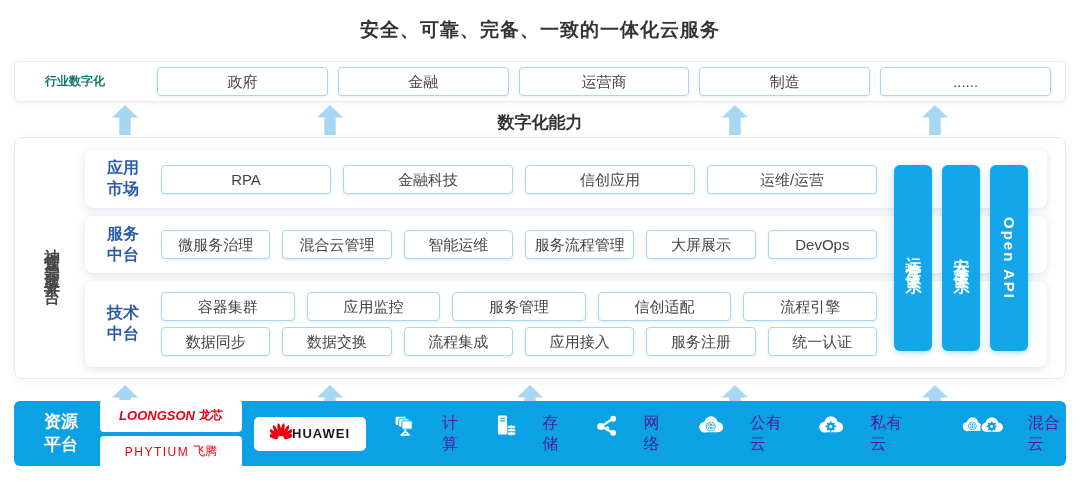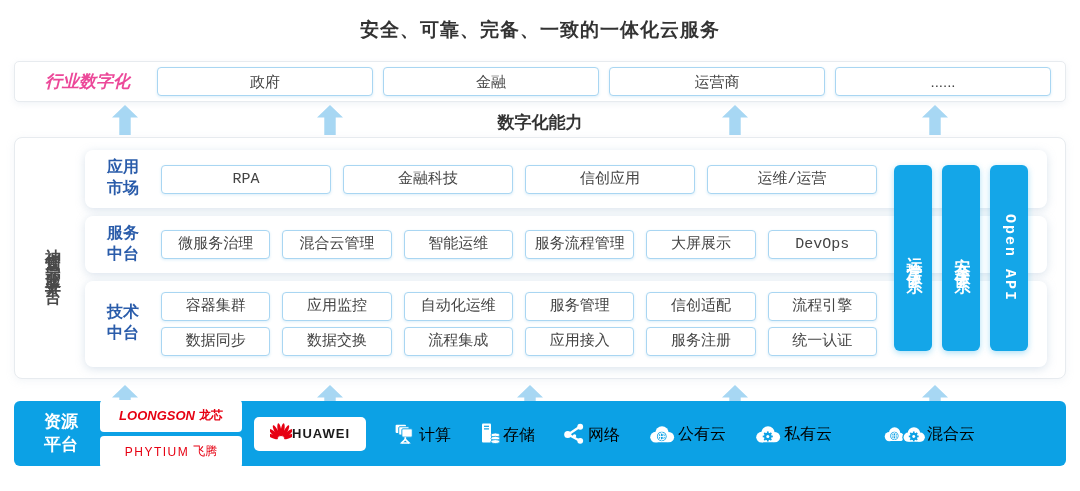--- a/index.html
+++ b/index.html
@@ -8,40 +8,40 @@
   body { position:relative; }
 
   .title { position:absolute; top:17px; left:0; width:100%; text-align:center;
     font-size:19px; font-weight:bold; color:#333; letter-spacing:1px; }
 
   
   .industry-row { position:absolute; left:14px; top:61px; width:1052px; height:41px;
     background:#fff; border:1px solid #e7ebef; border-radius:5px;
     box-shadow:0 2px 6px rgba(170,190,210,.18);
     display:flex; align-items:center; padding:0 14px 0 30px; }
-  .industry-label { width:112px; flex:none; font-size:17px; font-weight:bold; color:#ec4899;font-style:italic; }
+  .industry-label { width:112px; flex:none; font-size:12px; font-weight:bold; color:#0f766e; }
   .industry-items { flex:1; display:flex; gap:10px; }
   .node { border:1px solid #A9D6F2; border-radius:4px; background:#fff;
     height:29px; line-height:27px; text-align:center; font-size:15px; color:#444;
     box-shadow:0 1px 3px rgba(169,214,242,.4); }
   .industry-items .node { flex:1; }
 
   
   .arrow-row { position:absolute; left:14px; width:1052px; height:31px; }
   .arrow-row.top { top:105px; }
   .arrow-row.bottom { top:385px; }
   .arrow { position:absolute; top:0; width:26px; height:30px; background:#A7D7F3;
     clip-path:polygon(50% 0%,100% 42%,72% 42%,72% 100%,28% 100%,28% 42%,0% 42%); }
   .capability-label { position:absolute; top:111px; left:0; width:100%;
     text-align:center; font-size:17px; font-weight:bold; color:#333; }
 
   
   .main-box { position:absolute; left:14px; top:137px; width:1052px; height:242px;
     background:#fff; border:1px solid #e7ebef; border-radius:8px;
-    box-shadow:0 2px 8px rgba(170,190,210,.15);font-family:Liberation Mono, monospace; }
+    box-shadow:0 2px 8px rgba(170,190,210,.15); }
   .side-label { position:absolute; left:26px; top:50%; transform:translateY(-50%);
     writing-mode:vertical-rl; text-orientation:upright;
     font-size:16px; font-weight:bold; color:#4a4a4a; letter-spacing:5px; }
   .card { position:absolute; left:70px; width:962px; background:#fff; border-radius:8px;
     box-shadow:0 2px 10px rgba(150,175,200,.35); display:flex; align-items:center; }
   .card.r1 { top:12px; height:58px; }
   .card.r2 { top:78px; height:57px; }
   .card.r3 { top:143px; height:86px; }
   .card-label { width:64px; flex:none; text-align:center; font-size:16px; font-weight:bold;
     color:#2A5CAA; white-space:pre-line; line-height:1.3; margin-left:6px; }
@@ -66,36 +66,37 @@
   .vendor-stack { margin-left:22px; flex:none; display:flex; flex-direction:column; gap:4px; }
   .vendor-chip { width:142px; height:32px; background:#fff; border-radius:4px;
     display:flex; align-items:center; justify-content:center; gap:4px; }
   .loongson-latin { color:#E60012; font-weight:bold; font-style:italic; font-size:13px; }
   .loongson-cn { color:#E60012; font-weight:bold; font-size:12px; }
   .phytium-latin { color:#E60012; font-size:12px; letter-spacing:1.5px; }
   .phytium-cn { color:#E60012; font-size:12px; }
   .huawei-chip { margin-left:12px; flex:none; width:112px; height:34px; background:#fff;
     border-radius:5px; display:flex; align-items:center; justify-content:center; }
   .huawei-latin { color:#1a1a1a; font-weight:bold; font-size:13px; letter-spacing:1px; }
-  .res-item { display:flex; align-items:flex-end; gap:1px; margin-left:27px;
-    font-size:16px; color:#000000; }
+  .res-item { display:flex; align-items:flex-start; gap:24px; margin-left:27px;
+    font-size:16px; color:#4c1d95; }
   .res-item.hybrid { margin-left:50px; }
   .res-item svg { display:block; }
 </style>
 </head>
 <body>
 
 <div class="title">安全、可靠、完备、一致的一体化云服务</div>
 
 <div class="industry-row">
   <div class="industry-label">行业数字化</div>
   <div class="industry-items">
     <div class="node">政府</div>
     <div class="node">金融</div>
     <div class="node">运营商</div>
+    <div class="node">制造</div>
     <div class="node">......</div>
   </div>
 </div>
 
 <div class="arrow-row top">
   <div class="arrow" style="left:98px"></div>
   <div class="arrow" style="left:303px"></div>
   <div class="arrow" style="left:708px"></div>
   <div class="arrow" style="left:908px"></div>
 </div>
@@ -128,21 +129,20 @@
     </div>
   </div>
 
   <div class="card r3">
     <div class="card-label">技术
 中台</div>
     <div class="card-col">
       <div class="card-items">
         <div class="node">容器集群</div>
         <div class="node">应用监控</div>
-        <div class="node">自动化运维</div>
         <div class="node">服务管理</div>
         <div class="node">信创适配</div>
         <div class="node">流程引擎</div>
       </div>
       <div class="card-items">
         <div class="node">数据同步</div>
         <div class="node">数据交换</div>
         <div class="node">流程集成</div>
         <div class="node">应用接入</div>
         <div class="node">服务注册</div>

